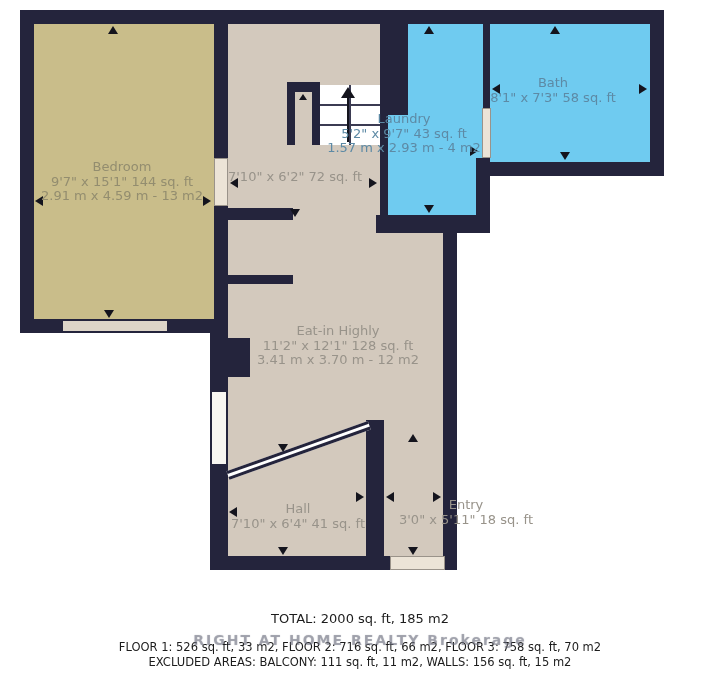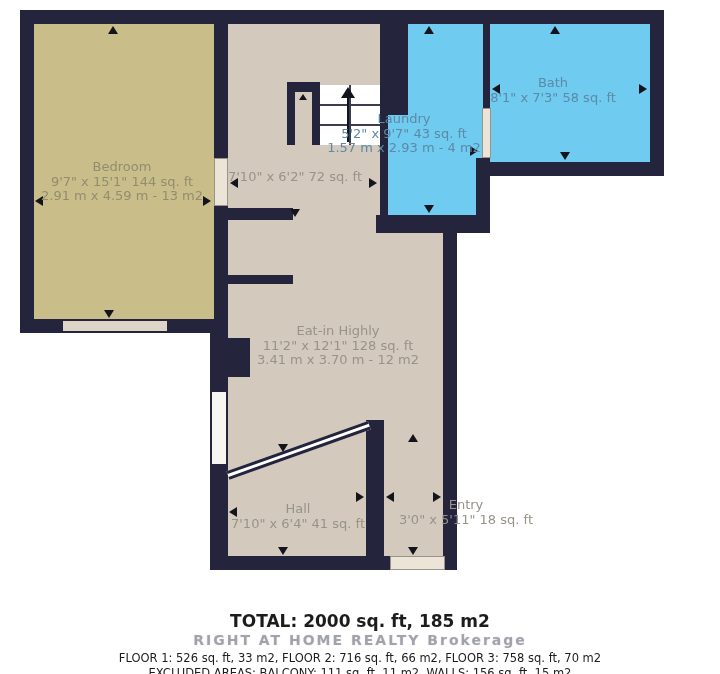--- a/index.html
+++ b/index.html
@@ -24,21 +24,21 @@
   .arr.sm.up{border-left-width:4px;border-right-width:4px;border-bottom-width:6px;}
   .label{position:absolute;transform:translateX(-50%);text-align:center;white-space:nowrap;
          font-size:13px;line-height:14.5px;}
   .label.on-tan{color:#938d6f;}
   .label.on-beige{color:#98938a;}
   .label.on-blue{color:#5d8aa5;}
   .railing{position:absolute;left:228px;top:471px;width:150px;height:9px;background:#fff;
            border-top:3px solid #24243c;border-bottom:3px solid #24243c;box-sizing:border-box;
            transform:rotate(-19.6deg);transform-origin:left center;}
   .summary{position:absolute;left:0;top:611px;width:720px;text-align:center;color:#1c1c1c;}
-  .summary .l1{font-size:17px;font-weight:bold;margin-bottom:20px;}
+  .summary .l1{font-size:13px;font-weight:normal;margin-bottom:14px;}
   .summary .l2,.summary .l3{font-size:11.5px;margin-bottom:1px;}
   .summary .l4{font-size:9px;color:#a6a6a6;margin-top:4px;}
   .watermark{position:absolute;left:360px;top:632px;transform:translateX(-50%);white-space:nowrap;
              font-size:14px;font-weight:bold;letter-spacing:2px;color:rgba(108,110,126,0.38);
              text-shadow:0 0 1px rgba(108,110,126,0.45);}
 </style>
 </head>
 <body>
 
 <div class="canvas">

